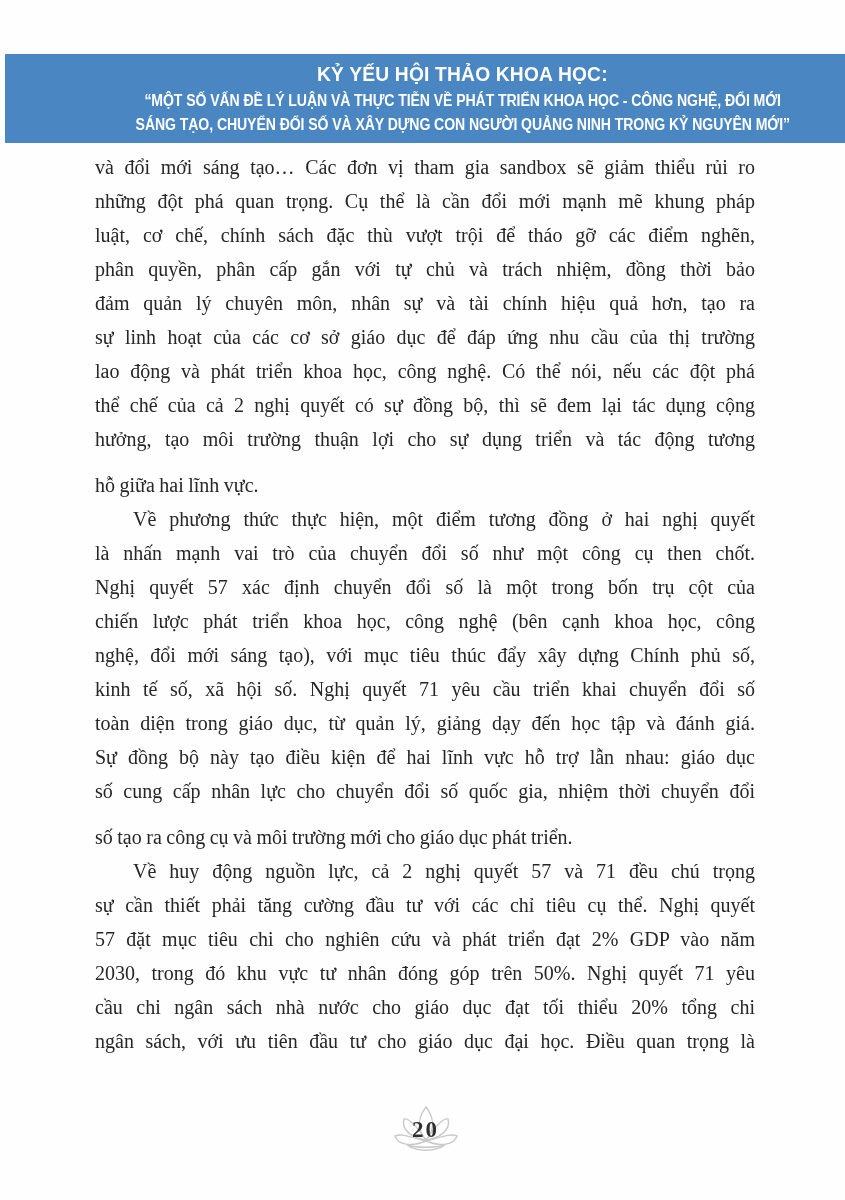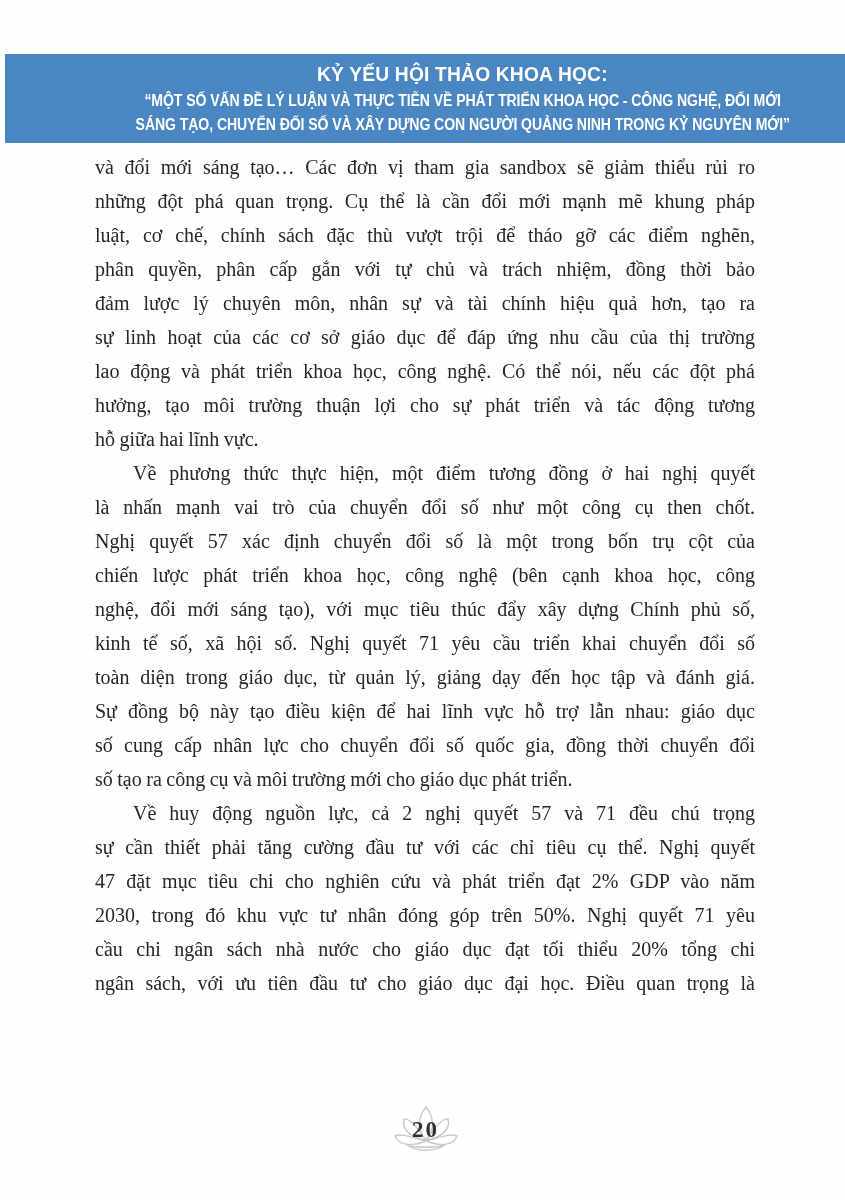--- a/index.html
+++ b/index.html
@@ -52,21 +52,21 @@
     font-size: 20px;
     line-height: 34px;
     word-spacing: -0.5px;
   }
   .bline {
     height: 34px;
     overflow: hidden;
     text-align: justify;
     text-align-last: justify;
   }
-  .bline.no-stretch { text-align-last: left; }
+  .bline.no-stretch { text-align-last: left; margin-top: 12px; }
   .bline.indent { text-indent: 38px; }
   
   .footer {
     position: absolute;
     left: 3px; top: 1098px;
     width: 845px; height: 60px;
     display: flex; align-items: center; justify-content: center;
   }
   .lotus-wrap {
     position: relative;
@@ -93,38 +93,39 @@
     <div class="t1">KỶ YẾU HỘI THẢO KHOA HỌC:</div>
     <div class="t2">“MỘT SỐ VẤN ĐỀ LÝ LUẬN VÀ THỰC TIỄN VỀ PHÁT TRIỂN KHOA HỌC - CÔNG NGHỆ, ĐỔI MỚI</div>
     <div class="t2">SÁNG TẠO, CHUYỂN ĐỔI SỐ VÀ XÂY DỰNG CON NGƯỜI QUẢNG NINH TRONG KỶ NGUYÊN MỚI”</div>
   </div>
 
   <div class="content" id="body-text" style="color: rgb(38, 38, 38);">
       <div class="bline">và đổi mới sáng tạo… Các đơn vị tham gia sandbox sẽ giảm thiểu rủi ro</div>
       <div class="bline">những đột phá quan trọng. Cụ thể là cần đổi mới mạnh mẽ khung pháp</div>
       <div class="bline">luật, cơ chế, chính sách đặc thù vượt trội để tháo gỡ các điểm nghẽn,</div>
       <div class="bline">phân quyền, phân cấp gắn với tự chủ và trách nhiệm, đồng thời bảo</div>
-      <div class="bline">đảm lược lý chuyên môn, nhân sự và tài chính hiệu quả hơn, tạo ra</div>
+      <div class="bline">đảm quản lý chuyên môn, nhân sự và tài chính hiệu quả hơn, tạo ra</div>
       <div class="bline">sự linh hoạt của các cơ sở giáo dục để đáp ứng nhu cầu của thị trường</div>
       <div class="bline">lao động và phát triển khoa học, công nghệ. Có thể nói, nếu các đột phá</div>
-      <div class="bline">hưởng, tạo môi trường thuận lợi cho sự phát triển và tác động tương</div>
+      <div class="bline">thể chế của cả 2 nghị quyết có sự đồng bộ, thì sẽ đem lại tác dụng cộng</div>
+      <div class="bline">hưởng, tạo môi trường thuận lợi cho sự dụng triển và tác động tương</div>
       <div class="bline no-stretch">hỗ giữa hai lĩnh vực.</div>
       <div class="bline indent">Về phương thức thực hiện, một điểm tương đồng ở hai nghị quyết</div>
       <div class="bline">là nhấn mạnh vai trò của chuyển đổi số như một công cụ then chốt.</div>
       <div class="bline">Nghị quyết 57 xác định chuyển đổi số là một trong bốn trụ cột của</div>
       <div class="bline">chiến lược phát triển khoa học, công nghệ (bên cạnh khoa học, công</div>
       <div class="bline">nghệ, đổi mới sáng tạo), với mục tiêu thúc đẩy xây dựng Chính phủ số,</div>
       <div class="bline">kinh tế số, xã hội số. Nghị quyết 71 yêu cầu triển khai chuyển đổi số</div>
       <div class="bline">toàn diện trong giáo dục, từ quản lý, giảng dạy đến học tập và đánh giá.</div>
       <div class="bline">Sự đồng bộ này tạo điều kiện để hai lĩnh vực hỗ trợ lẫn nhau: giáo dục</div>
-      <div class="bline">số cung cấp nhân lực cho chuyển đổi số quốc gia, đồng thời chuyển đổi</div>
+      <div class="bline">số cung cấp nhân lực cho chuyển đổi số quốc gia, nhiệm thời chuyển đổi</div>
       <div class="bline no-stretch">số tạo ra công cụ và môi trường mới cho giáo dục phát triển.</div>
       <div class="bline indent">Về huy động nguồn lực, cả 2 nghị quyết 57 và 71 đều chú trọng</div>
       <div class="bline">sự cần thiết phải tăng cường đầu tư với các chỉ tiêu cụ thể. Nghị quyết</div>
-      <div class="bline">47 đặt mục tiêu chi cho nghiên cứu và phát triển đạt 2% GDP vào năm</div>
+      <div class="bline">57 đặt mục tiêu chi cho nghiên cứu và phát triển đạt 2% GDP vào năm</div>
       <div class="bline">2030, trong đó khu vực tư nhân đóng góp trên 50%. Nghị quyết 71 yêu</div>
       <div class="bline">cầu chi ngân sách nhà nước cho giáo dục đạt tối thiểu 20% tổng chi</div>
       <div class="bline">ngân sách, với ưu tiên đầu tư cho giáo dục đại học. Điều quan trọng là</div>
     </div>
 
   <div class="footer">
     <div class="lotus-wrap">
       <span>
         <svg width="66" height="50" viewBox="0 0 66 50" fill="none" xmlns="http://www.w3.org/2000/svg">
           <g stroke="#c9c9c9" stroke-width="1.4" fill="#ffffff">

